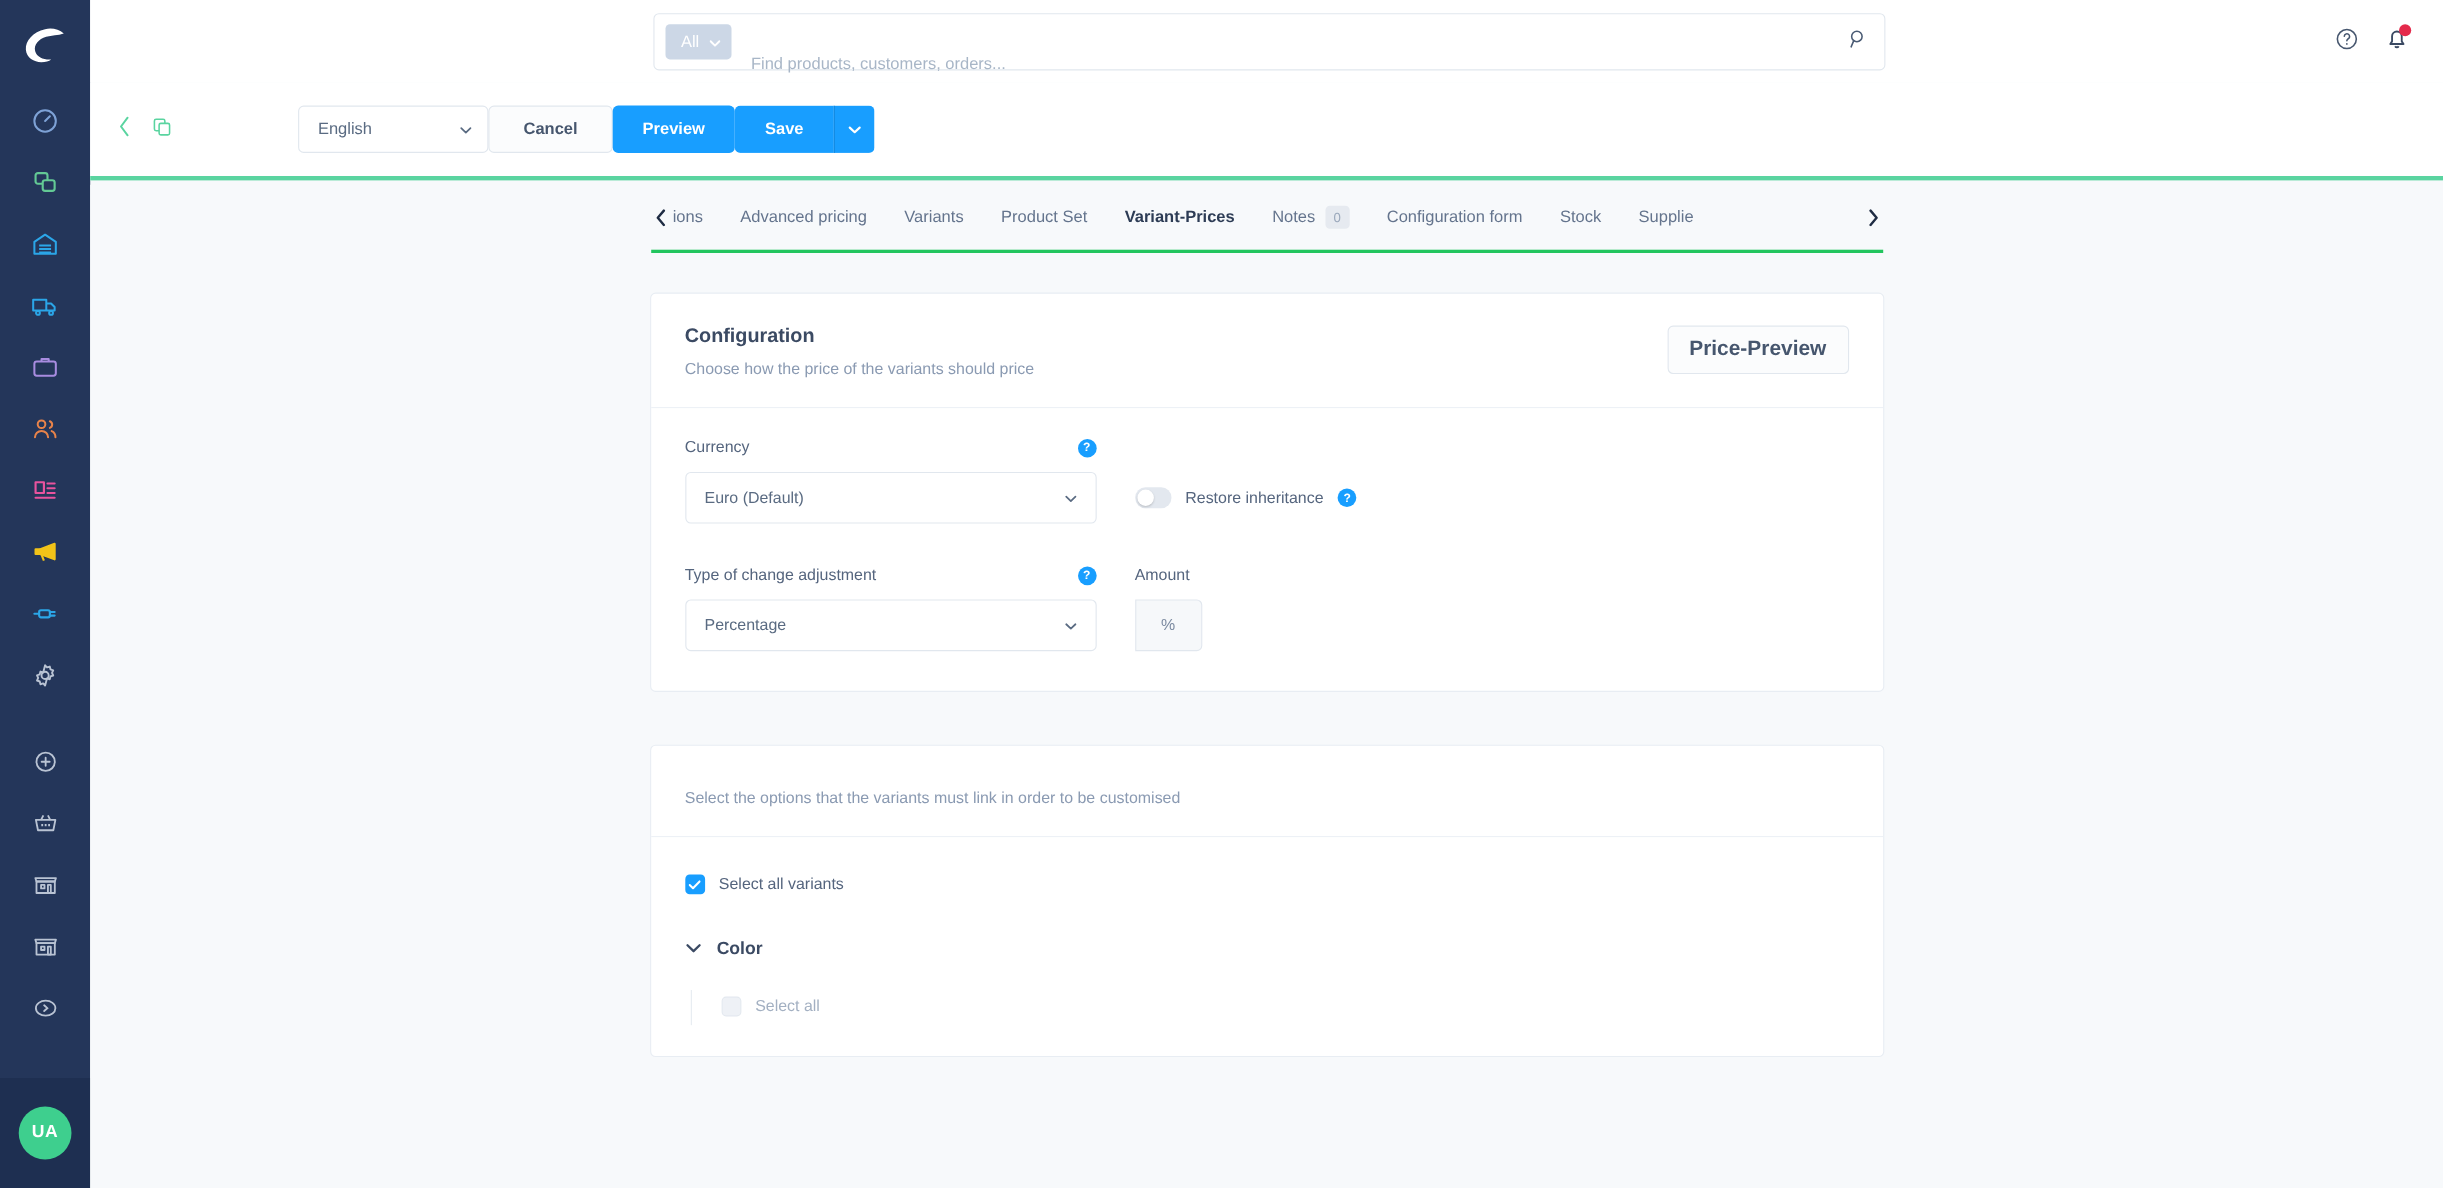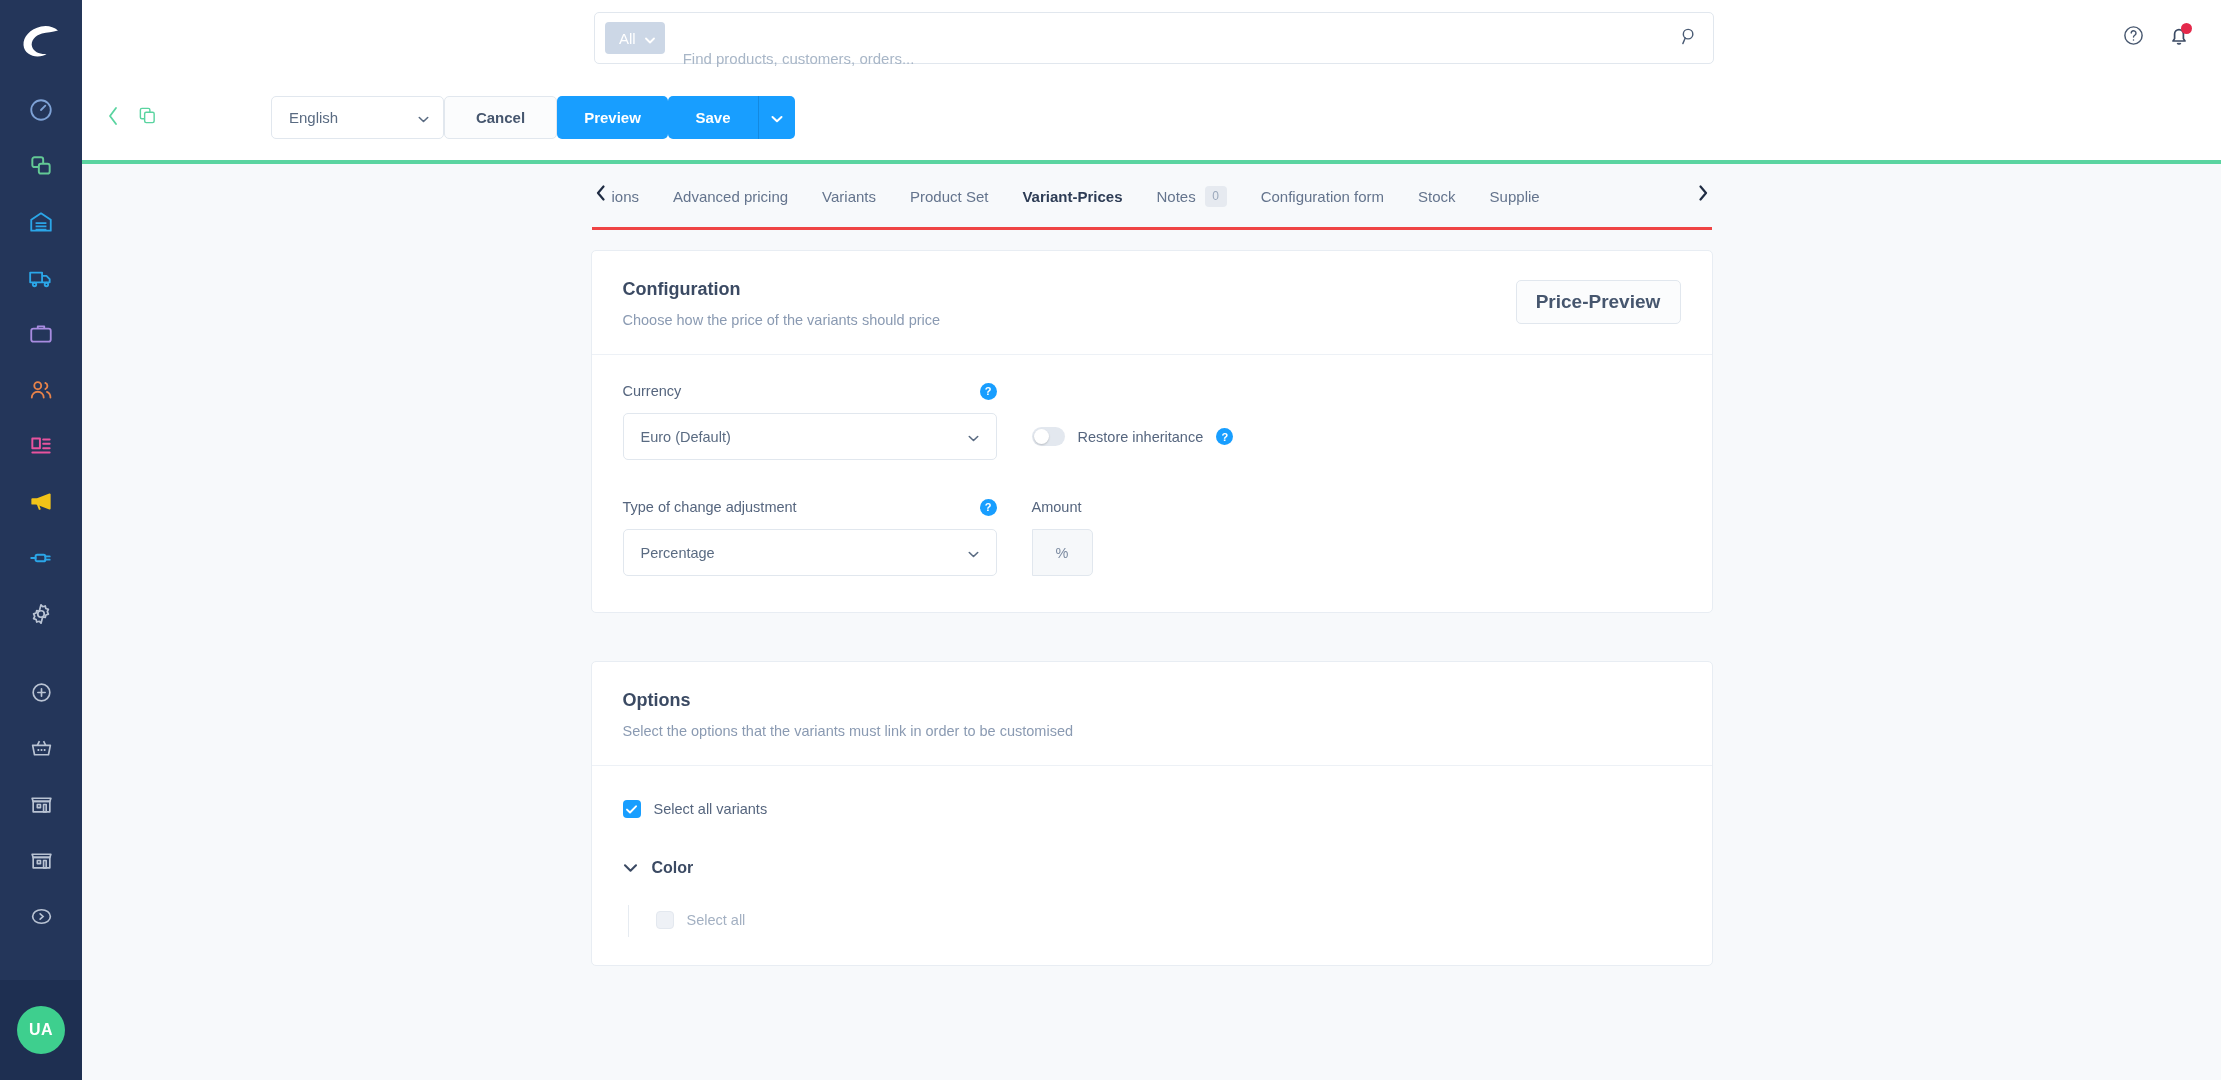--- a/index.html
+++ b/index.html
@@ -135,22 +135,22 @@
 
   
   #tabstrip {
     position: absolute; left: 82px; top: 168px; right: 0; height: 62px;
     background: #f7f9fb;
     display: flex; align-items: flex-start; justify-content: center;
   }
   #tabs-inner {
     position: relative;
     width: 1120px; height: 62px;
-    display: flex; 
-    border-bottom: 3px solid #ef4444;
+    display: flex; align-items: center;
+    border-bottom: 3px solid #22c55e;
   }
   .tab-arrow {
     width: 18px; height: 50px;
     display: flex; align-items: center; justify-content: center;
     cursor: pointer; color: #1f2c43; flex: 0 0 auto;
   }
   #tabs-scroll {
     flex: 1 1 auto; height: 56px;
     display: flex; align-items: center; gap: 0;
     overflow: hidden;
@@ -578,21 +578,21 @@
     <div class="tab-arrow">
       <svg width="10" height="16" viewBox="0 0 10 16" fill="none" stroke="#1f2c43" stroke-width="2.2" stroke-linecap="round" stroke-linejoin="round">
         <path d="M2.5 1.5L8 8l-5.5 6.5"></path>
       </svg>
     </div>
   </div>
 </div>
 
 <div id="content">
 
-  <div class="card" style="margin-top:20px;">
+  <div class="card" style="margin-top:36px;">
     <div class="card-head">
       <div class="card-title">Configuration</div>
       <div class="card-sub">Choose how the price of the variants should price</div>
       <button id="price-preview-btn">Price-Preview</button>
     </div>
 
     <div class="card-divider"></div>
 
     <div class="card-body">
 
@@ -647,21 +647,20 @@
             <div class="input-suffix">%</div>
           </div>
         </div>
       </div>
 
     </div>
   </div>
 
   <div class="card" style="margin-top:48px;">
     <div class="card-head">
-      <div class="card-title">Options</div>
       <div class="card-sub">Select the options that the variants must link in order to be customised</div>
     </div>
 
     <div class="card-divider"></div>
 
     <div class="card-body" style="padding-top:34px;">
 
       <div class="check-row">
         <span class="cbox checked">
           <svg width="11" height="9" viewBox="0 0 11 9" fill="none" stroke="#ffffff" stroke-width="1.9" stroke-linecap="round" stroke-linejoin="round">

